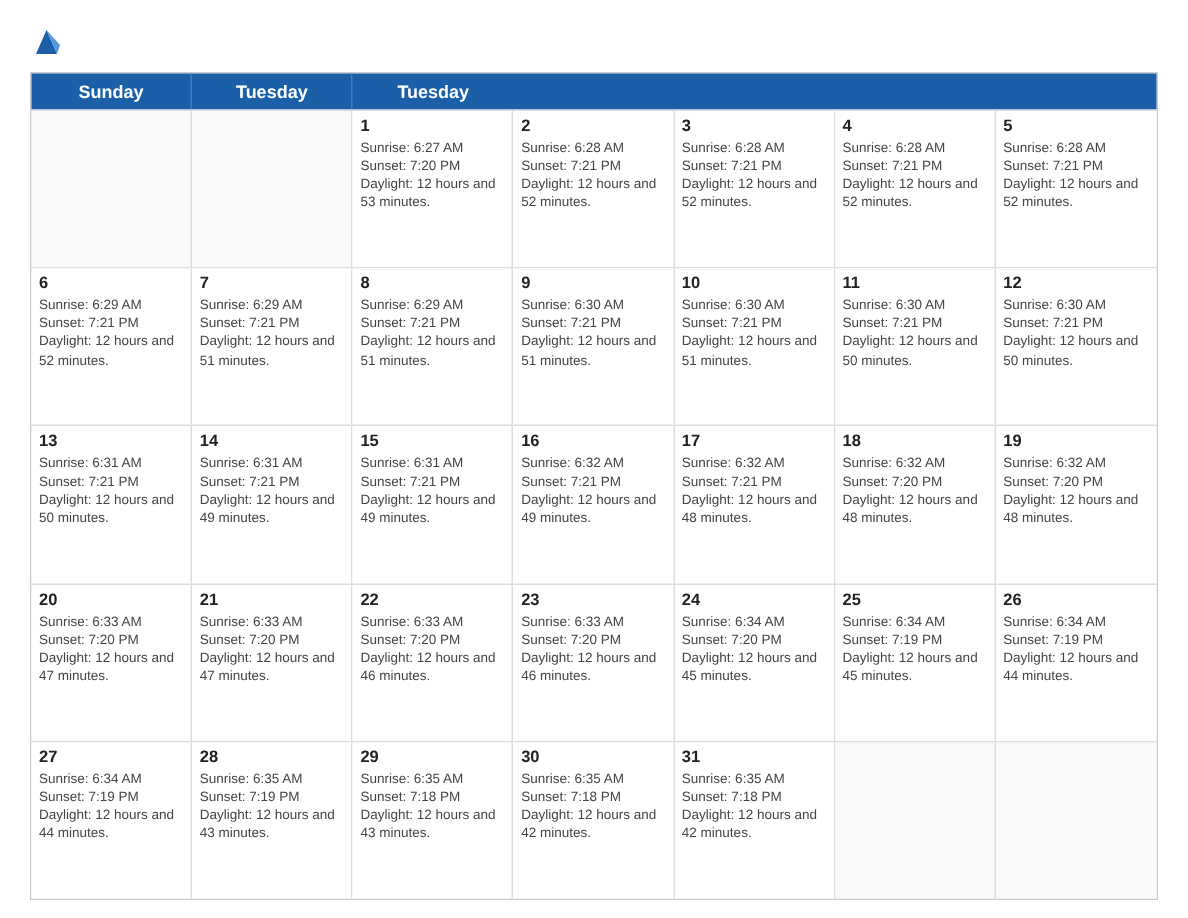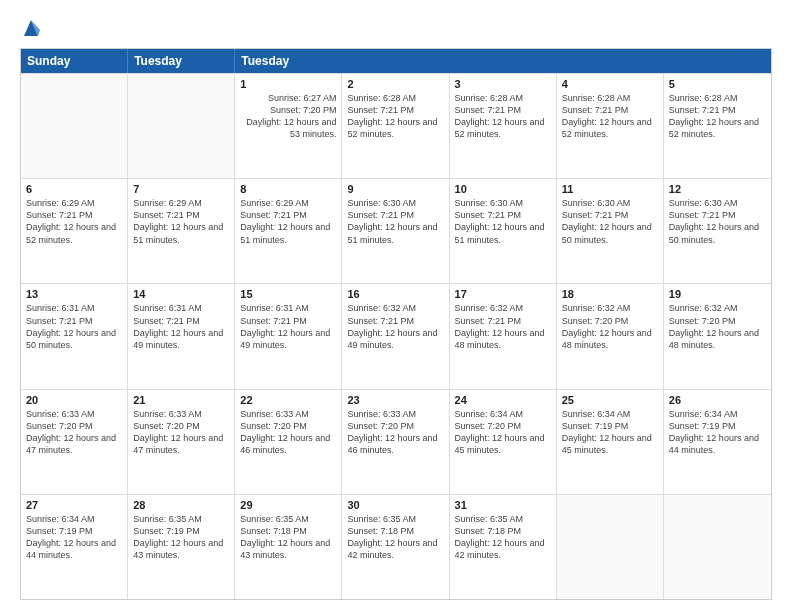--- a/index.html
+++ b/index.html
@@ -62,20 +62,21 @@
       display: grid;
       grid-template-columns: repeat(7, 1fr);
       background: #1a5fa8;
     }
     .cal-header-cell {
       color: #fff;
       font-size: 12px;
       font-weight: bold;
       padding: 5px 6px;
       border-right: 1px solid #3a7fc8;
+      text-align: center;
     }
     .cal-header-cell:last-child { border-right: none; }
     .cal-body {
       flex: 1;
       display: flex;
       flex-direction: column;
     }
     .cal-row {
       display: grid;
       grid-template-columns: repeat(7, 1fr);
@@ -133,21 +134,21 @@
     <div class="cal-header-cell">Sunday</div>
         <div class="cal-header-cell">Tuesday</div>
         <div class="cal-header-cell">Tuesday</div>
       </div>
     <div class="cal-body">
     <div class="cal-row">
           <div class="cal-cell empty"></div>
           <div class="cal-cell empty"></div>
           <div class="cal-cell">
             <div class="day-number">1</div>
-            <div class="day-info" style="white-space: pre-line; text-align: right;">Sunrise: 6:27 AM
+            <div class="day-info" style="white-space: pre-line;">Sunrise: 6:27 AM
 Sunset: 7:20 PM
 Daylight: 12 hours and 53 minutes.</div>
           </div>
           <div class="cal-cell">
             <div class="day-number">2</div>
             <div class="day-info" style="white-space: pre-line;">Sunrise: 6:28 AM
 Sunset: 7:21 PM
 Daylight: 12 hours and 52 minutes.</div>
           </div>
           <div class="cal-cell">

